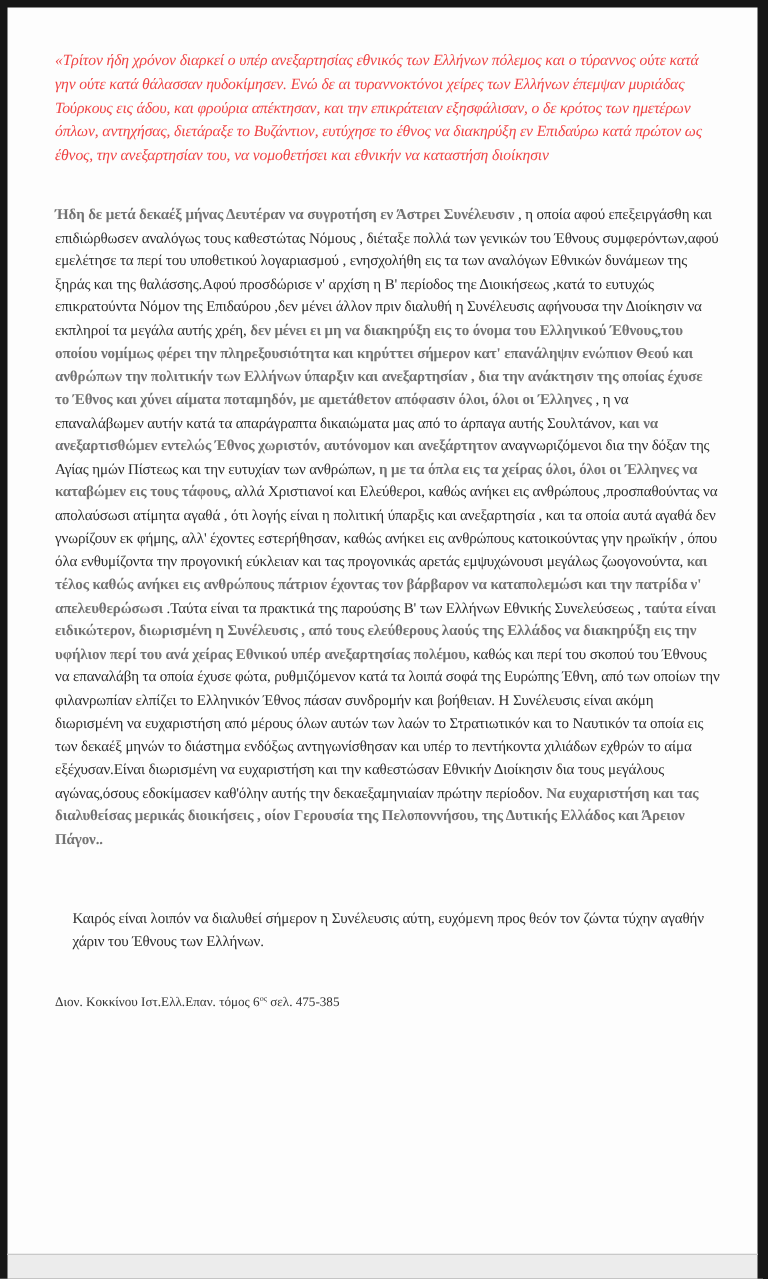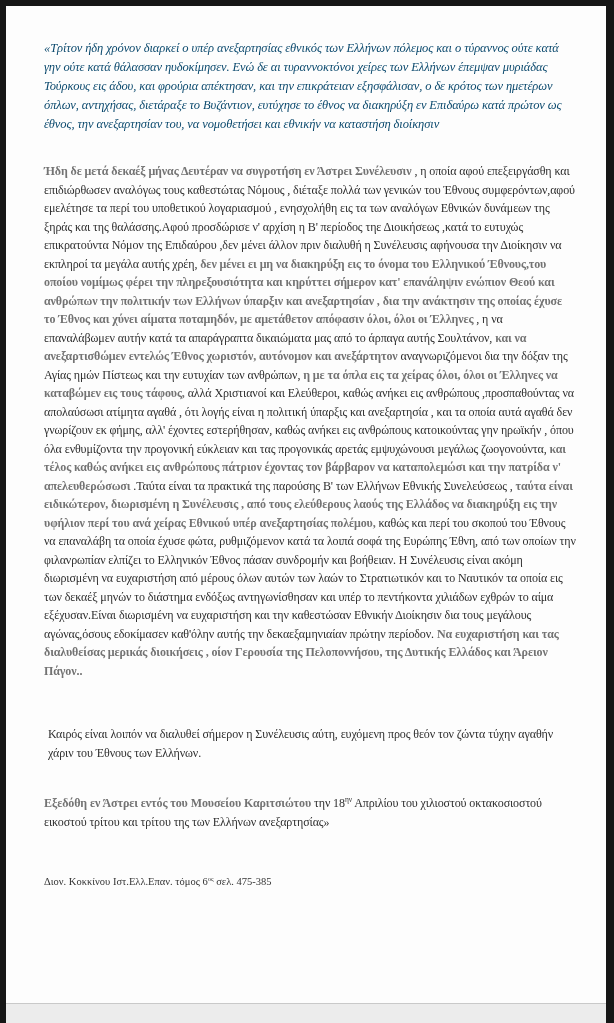--- a/index.html
+++ b/index.html
@@ -38,25 +38,25 @@
     color: #2e2e2e;
     font-size: 12px;
     line-height: 18.5px;
     letter-spacing: -0.1px;
     text-align: left;
   }
   .p-quote {
     font-style: italic;
     font-size: 12.5px;
     line-height: 19px;
-    color: #0c4a6e;
+    color: #ef4444;
     margin: 0 0 28px 0;
   }
   .p-main   { margin: 0 0 45px 0; }
-  .p-close  { margin: 0 0 32px 4px; }
+  .p-close  { margin: 0 0 32px 14px; }
   .p-issue  { margin: 0 0 42px 0; }
   .p-source {
     margin: 0;
     font-size: 10.5px;
     color: #333333;
     letter-spacing: 0;
   }
   .run.bold {
     font-weight: bold;
     color: #737373;
@@ -70,18 +70,17 @@
 </head>
 <body>
 
 <div class="paper">
   <div class="para p-quote"><span class="run regular">«Τρίτον ήδη χρόνον διαρκεί ο υπέρ ανεξαρτησίας εθνικός των Ελλήνων πόλεμος και ο τύραννος ούτε κατά γην ούτε κατά θάλασσαν ηυδοκίμησεν. Ενώ δε αι τυραννοκτόνοι χείρες των Ελλήνων έπεμψαν μυριάδας Τούρκους εις άδου, και φρούρια απέκτησαν, και την επικράτειαν εξησφάλισαν, ο δε κρότος των ημετέρων όπλων, αντηχήσας, διετάραξε το Βυζάντιον, ευτύχησε το έθνος να διακηρύξη εν Επιδαύρω κατά πρώτον ως έθνος, την ανεξαρτησίαν του, να νομοθετήσει και εθνικήν να καταστήση διοίκησιν</span></div>
 
   <div class="para p-main"><span class="run bold">Ήδη δε μετά δεκαέξ μήνας Δευτέραν να συγροτήση εν Άστρει Συνέλευσιν </span><span class="run regular">, η οποία αφού επεξειργάσθη και επιδιώρθωσεν αναλόγως τους καθεστώτας Νόμους , διέταξε πολλά των γενικών του Έθνους συμφερόντων,αφού εμελέτησε τα περί του υποθετικού λογαριασμού , ενησχολήθη εις τα των αναλόγων Εθνικών δυνάμεων της ξηράς και της θαλάσσης.Αφού προσδώρισε ν' αρχίση η Β' περίοδος τηε Διοικήσεως ,κατά το ευτυχώς επικρατούντα Νόμον της Επιδαύρου ,δεν μένει άλλον πριν διαλυθή η Συνέλευσις αφήνουσα την Διοίκησιν να εκπληροί τα μεγάλα αυτής χρέη, </span><span class="run bold">δεν μένει ει μη να διακηρύξη εις το όνομα του Ελληνικού Έθνους,του οποίου νομίμως φέρει την πληρεξουσιότητα και κηρύττει σήμερον κατ' επανάληψιν ενώπιον Θεού και ανθρώπων την πολιτικήν των Ελλήνων ύπαρξιν και ανεξαρτησίαν , δια την ανάκτησιν της οποίας έχυσε το Έθνος και χύνει αίματα ποταμηδόν, με αμετάθετον απόφασιν όλοι, όλοι οι Έλληνες </span><span class="run regular">, η να επαναλάβωμεν αυτήν κατά τα απαράγραπτα δικαιώματα μας από το άρπαγα αυτής Σουλτάνον, </span><span class="run bold">και να ανεξαρτισθώμεν εντελώς Έθνος χωριστόν, αυτόνομον και ανεξάρτητον </span><span class="run regular">αναγνωριζόμενοι δια την δόξαν της Αγίας ημών Πίστεως και την ευτυχίαν των ανθρώπων, </span><span class="run bold">η με τα όπλα εις τα χείρας όλοι, όλοι οι Έλληνες να καταβώμεν εις τους τάφους, </span><span class="run regular">αλλά Χριστιανοί και Ελεύθεροι, καθώς ανήκει εις ανθρώπους ,προσπαθούντας να απολαύσωσι ατίμητα αγαθά , ότι λογής είναι η πολιτική ύπαρξις και ανεξαρτησία , και τα οποία αυτά αγαθά δεν γνωρίζουν εκ φήμης, αλλ' έχοντες εστερήθησαν, καθώς ανήκει εις ανθρώπους κατοικούντας γην ηρωϊκήν , όπου όλα ενθυμίζοντα την προγονική εύκλειαν και τας προγονικάς αρετάς εμψυχώνουσι μεγάλως ζωογονούντα, </span><span class="run bold">και τέλος καθώς ανήκει εις ανθρώπους πάτριον έχοντας τον βάρβαρον να καταπολεμώσι και την πατρίδα ν' απελευθερώσωσι </span><span class="run regular">.Ταύτα είναι τα πρακτικά της παρούσης Β' των Ελλήνων Εθνικής Συνελεύσεως , </span><span class="run bold">ταύτα είναι ειδικώτερον, διωρισμένη η Συνέλευσις , από τους ελεύθερους λαούς της Ελλάδος να διακηρύξη εις την υφήλιον περί του ανά χείρας Εθνικού υπέρ ανεξαρτησίας πολέμου, </span><span class="run regular">καθώς και περί του σκοπού του Έθνους να επαναλάβη τα οποία έχυσε φώτα, ρυθμιζόμενον κατά τα λοιπά σοφά της Ευρώπης Έθνη, από των οποίων την φιλανρωπίαν ελπίζει το Ελληνικόν Έθνος πάσαν συνδρομήν και βοήθειαν. Η Συνέλευσις είναι ακόμη διωρισμένη να ευχαριστήση από μέρους όλων αυτών των λαών το Στρατιωτικόν και το Ναυτικόν τα οποία εις των δεκαέξ μηνών το διάστημα ενδόξως αντηγωνίσθησαν και υπέρ το πεντήκοντα χιλιάδων εχθρών το αίμα εξέχυσαν.Είναι διωρισμένη να ευχαριστήση και την καθεστώσαν Εθνικήν Διοίκησιν δια τους μεγάλους αγώνας,όσους εδοκίμασεν καθ'όλην αυτής την δεκαεξαμηνιαίαν πρώτην περίοδον. </span><span class="run bold">Να ευχαριστήση και τας διαλυθείσας μερικάς διοικήσεις , οίον Γερουσία της Πελοποννήσου, της Δυτικής Ελλάδος και Άρειον Πάγον..</span></div>
 
   <div class="para p-close"><span class="run regular">Καιρός είναι λοιπόν να διαλυθεί σήμερον η Συνέλευσις αύτη, ευχόμενη προς θεόν τον ζώντα τύχην αγαθήν χάριν του Έθνους των Ελλήνων.</span></div>
 
-  <div class="para p-issue"><span class="run bold">Εξεδόθη εν Άστρει εντός του Μουσείου Καριτσιώτου</span><span class="run regular"> την 18</span><span class="run sup">ην</span><span class="run regular"> Απριλίου του χιλιοστού οκτακοσιοστού εικοστού τρίτου και τρίτου της των Ελλήνων ανεξαρτησίας»</span></div>
 
   <div class="para p-source"><span class="run regular">Διον. Κοκκίνου  Ιστ.Ελλ.Επαν. τόμος 6</span><span class="run sup">ος</span><span class="run regular"> σελ. 475-385</span></div>
 </div>
 
 <div class="bottom-strip"></div>
 
 </body></html>

